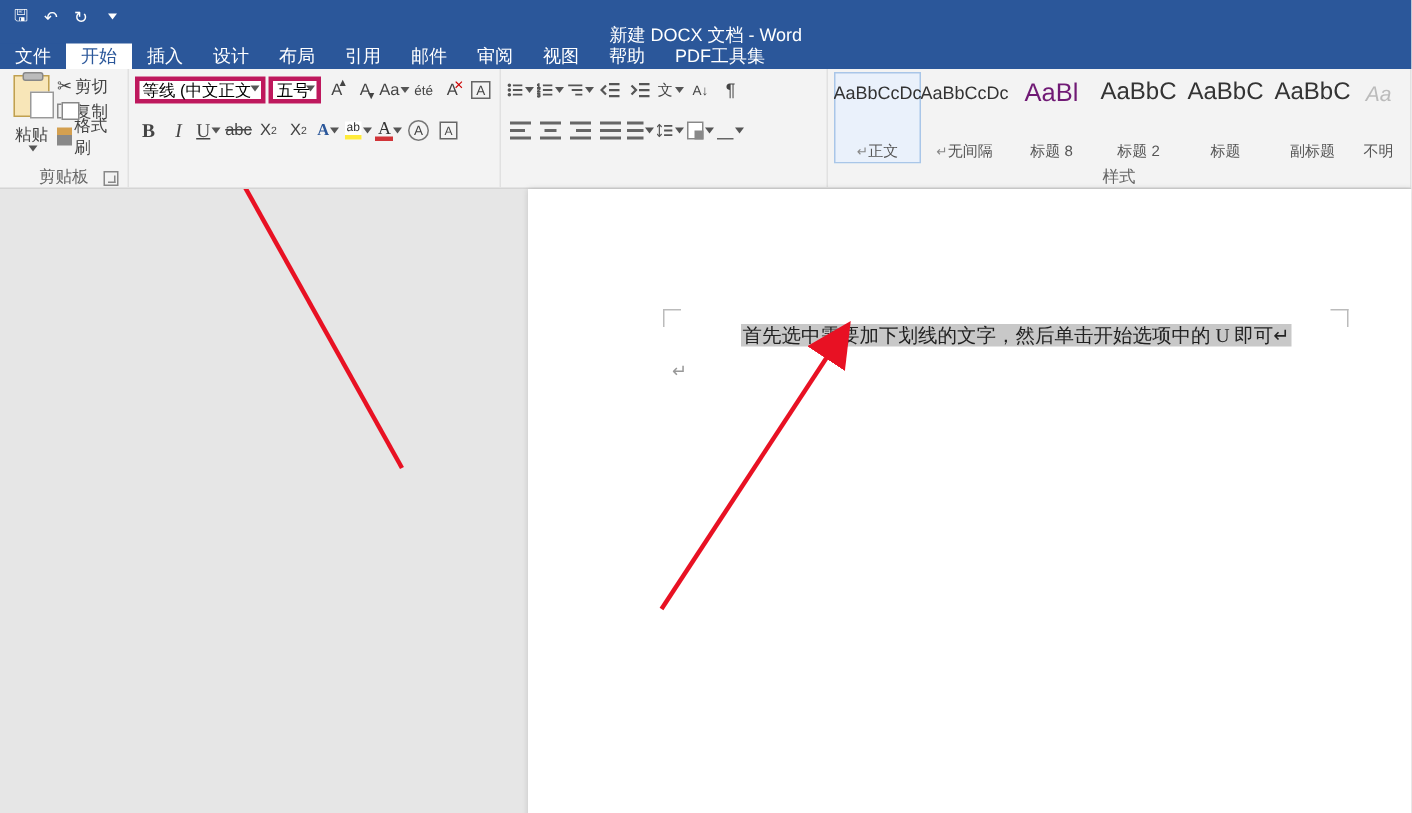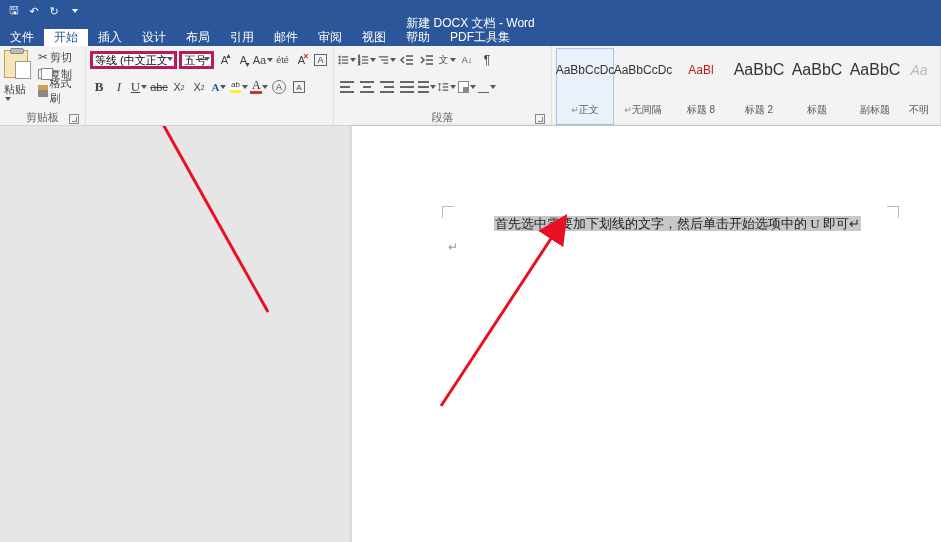--- a/index.html
+++ b/index.html
@@ -20,21 +20,21 @@
   
   .ribbon { height: 80px; background: #f3f3f3; border-bottom: 1px solid #d4d4d4; display: flex; }
   .group { border-right: 1px solid #e1e1e1; position: relative; padding: 2px 4px 0 4px; display: flex; flex-direction: column; }
   .group .gcontent { flex: 1; }
   .group .gfoot { height: 16px; display: flex; align-items: center; justify-content: center; font-size: 11px; color: #666; position: relative; }
   .group .glaunch { position: absolute; right: 2px; bottom: 1px; width: 10px; height: 10px; border: 1px solid #888; }
   .group .glaunch::after { content: ""; position: absolute; width: 4px; height: 4px; border-right: 1px solid #888; border-bottom: 1px solid #888; right: 1px; bottom: 1px; }
   
   .grp-clip { width: 86px; }
   .clipwrap { display: flex; height: 56px; }
-  .pastebtn { width: 34px; display: flex; flex-direction: column; align-items: flex-start; justify-content: flex-start; padding-top: 2px; }
+  .pastebtn { width: 34px; display: flex; flex-direction: column; align-items: center; justify-content: flex-start; padding-top: 2px; }
   .pasteicon { width: 24px; height: 28px; background: #f8e6b8; border: 1px solid #c0a050; position: relative; }
   .pasteicon::before { content: ""; position: absolute; width: 12px; height: 4px; background: #bbb; border: 1px solid #888; left: 5px; top: -3px; border-radius: 2px; }
   .pasteicon::after { content: ""; position: absolute; width: 14px; height: 16px; background: #fff; border: 1px solid #999; right: -4px; bottom: -2px; }
   .clipright { flex: 1; display: flex; flex-direction: column; gap: 1px; padding-top: 1px; }
   .clipitem { display: flex; align-items: center; gap: 2px; font-size: 11px; color: #444; height: 16px; }
   .scissors { color: #444; font-size: 12px; }
   .copyicon { width:10px;height:10px;border:1px solid #888;position:relative; }
   .copyicon::after { content:"";position:absolute;width:10px;height:10px;border:1px solid #888;left:2px;top:-2px;background:#fff; }
   .brushicon { width:10px;height:12px;background:linear-gradient(#d4a050 40%,#888 40%); }
   
@@ -69,21 +69,21 @@
   .al-c span:nth-child(2){ width:60%; margin:0 auto; }
   .al-r span:nth-child(2){ width:70%; margin-left:auto; }
   .shadeicon { width:12px;height:12px; background:#fff; border:1px solid #888; position:relative; }
   .shadeicon::after{content:"";position:absolute;right:-1px;bottom:-1px;width:6px;height:6px;background:#888;}
   .borderi { width:12px;height:12px; border:1px solid #666; border-top:none; border-left:none; border-right:none; }
   
   .grp-styles { flex: 1; }
   .stylegal { display:flex; height:56px; overflow:hidden; }
   .styleitem { width:58px; border:1px solid transparent; display:flex; flex-direction:column; align-items:center; justify-content:center; font-size:10px; color:#555; }
   .styleitem .preview { font-size:12px; color:#333; height:26px; display:flex; align-items:center; }
-  .styleitem .preview.big { font-size:12px; color:#b91c1c; }
+  .styleitem .preview.big { font-size:17px; color:#701a75; }
   .styleitem.sel { border:1px solid #a9c6e8; background:#eaf1fb; }
   .styleitem .lbl { font-size:10px; margin-top:20px; }
   .stylecheck { font-size:9px; color:#888; }
   
   .workspace { position: relative; height: 440px; background: #e6e6e6; }
   .page { position: absolute; left: 352px; top: 0; width: 589px; height: 440px; background: #fff; box-shadow: 0 0 4px rgba(0,0,0,.15); }
   .pagemargin { position:absolute; left:96px; top:88px; right:48px; }
   .pagemark { position:absolute; width:12px; height:12px; }
   .pagemark.tl { border-left:1px solid #bbb; border-top:1px solid #bbb; left:-6px; top:-8px;}
   .pagemark.tr { border-right:1px solid #bbb; border-top:1px solid #bbb; right:-6px; top:-8px;}
@@ -316,24 +316,20 @@
         <div class="sbtn">
             <span class="shadeicon"></span>
             <span class="ddarrow"></span>
           </div>
         <div class="sbtn">
             <span class="borderi"></span>
             <span class="ddarrow"></span>
           </div>
       </div>
     </div>
-    <div class="gfoot">
-        <span>段落</span>
-        <span class="glaunch"></span>
-      </div>
   </div>
 
   <div class="group grp-styles">
     <div class="gcontent stylegal">
       <div class="styleitem sel">
         <div class="preview">AaBbCcDc</div>
         <div class="lbl"><span class="stylecheck">↵</span><span>正文</span></div>
       </div>
       <div class="styleitem">
         <div class="preview">AaBbCcDc</div>
@@ -353,20 +349,23 @@
       </div>
       <div class="styleitem">
         <div class="preview" style="font-size:16px">AaBbC</div>
         <div class="lbl">副标题</div>
       </div>
       <div class="styleitem" style="width:30px">
         <div class="preview" style="font-size:14px;color:#bbb;font-style:italic">Aa</div>
         <div class="lbl">不明</div>
       </div>
     </div>
+    <div class="gfoot">
+        <span>样式</span>
+      </div>
   </div>
 </div>
 
 <div class="workspace">
   <div class="page">
     <div class="pagemargin">
       <span class="pagemark tl"></span>
       <span class="pagemark tr"></span>
       <div>
         <span class="seltext">首先选中需要加下划线的文字，然后单击开始选项中的 U 即可↵</span>

